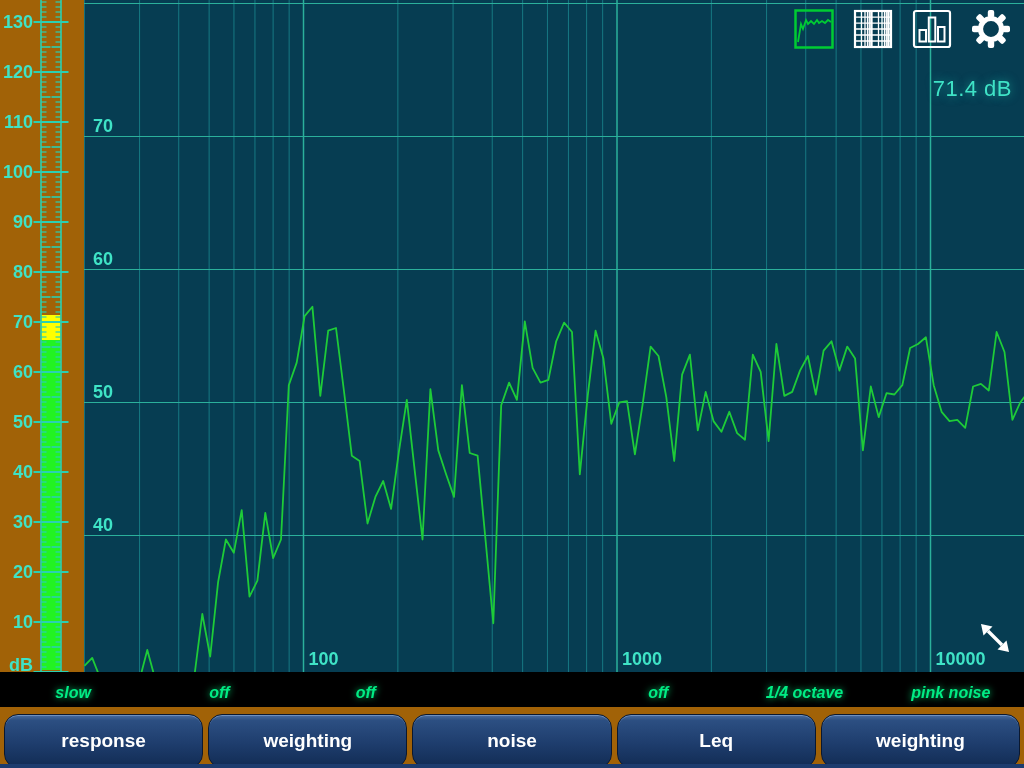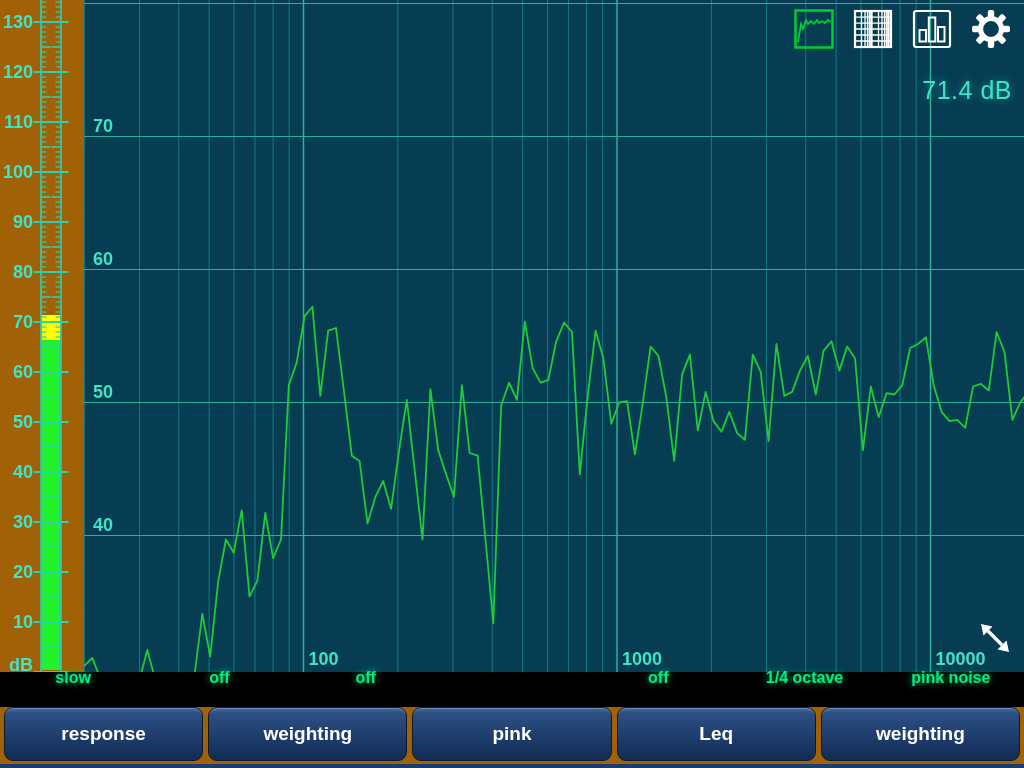--- a/index.html
+++ b/index.html
@@ -2,32 +2,32 @@
 <html><head>
 <meta charset="utf-8">
 <style>
   html,body{margin:0;padding:0;background:#000;}
   .screen{position:relative;width:1024px;height:768px;background:#a16207;overflow:hidden;
           font-family:"Liberation Sans",sans-serif;}
   #meter-svg{position:absolute;left:0;top:0;}
   #plot-svg{position:absolute;left:84px;top:0;}
   .icons{position:absolute;top:9px;left:794px;display:flex;gap:19px;}
   .icon-btn{width:40px;height:40px;padding:0;margin:0;background:transparent;border:none;cursor:pointer;}
-  .readout{position:absolute;top:76px;right:12px;color:#3fe3c6;font-size:25px;
+  .readout{position:absolute;top:76px;right:12px;color:#3fe3c6;font-size:22px;
            text-shadow:0 0 10px rgba(40,230,200,.55);letter-spacing:.5px;}
   .expand-btn{position:absolute;left:976px;top:619px;width:38px;height:38px;background:transparent;border:none;padding:0;cursor:pointer;}
   .status-row{position:absolute;top:672px;left:0;width:1024px;height:35px;display:flex;background:#000;}
-  .status-cell{flex:1;display:flex;justify-content:center;align-items:flex-end;padding-bottom:20px;
-               color:#00ec84;font-weight:bold;font-size:16px;text-shadow:0 0 7px rgba(0,255,140,.75);}
+  .status-cell{flex:1;display:flex;justify-content:center;align-items:flex-end;padding-bottom:5px;
+               color:#00ec84;font-weight:bold;font-size:16px;text-shadow:0 0 7px rgba(0,255,140,.75);font-style:italic;}
   .button-row{position:absolute;top:707px;left:0;width:1024px;height:55px;display:flex;gap:5px;
               padding:0 4px;box-sizing:border-box;}
-  .ctl-btn{flex:1;height:54px;border-radius:9px;border:1px solid #0a1830;color:#fff;font-weight:bold;
+  .ctl-btn{flex:1;height:54px;border-radius:14px;border:1px solid #0a1830;color:#fff;font-weight:bold;
            font-size:19px;font-family:inherit;cursor:pointer;
            background:linear-gradient(#4a6da0 0%,#2c4f82 10%,#1e3d6d 55%,#122c54 100%);
-           box-shadow:inset 0 1px 0 rgba(160,190,230,.45);}
+           box-shadow:inset 0 1px 0 rgba(160,190,230,.45);margin-top:7px;}
   .bottom-strip{position:absolute;bottom:0;left:0;width:1024px;height:4px;background:#1d3c6e;}
 </style>
 </head>
 <body>
 
 <div class="screen">
 
   <svg id="meter-svg" width="84" height="672">
       <rect x="41.5" y="340" width="19" height="330" fill="#22f322"></rect>
       <rect x="41.5" y="315" width="19" height="25" fill="#ffff00"></rect>
@@ -421,19 +421,19 @@
     <div class="status-cell">off</div>
     <div class="status-cell"></div>
     <div class="status-cell">off</div>
     <div class="status-cell">1/4 octave</div>
     <div class="status-cell">pink noise</div>
   </div>
 
   <div class="button-row">
     <button class="ctl-btn">response</button>
     <button class="ctl-btn">weighting</button>
-    <button class="ctl-btn">pink</button>
+    <button class="ctl-btn">noise</button>
     <button class="ctl-btn">Leq</button>
     <button class="ctl-btn">weighting</button>
   </div>
 
   <div class="bottom-strip"></div>
 </div>
 
 </body></html>

